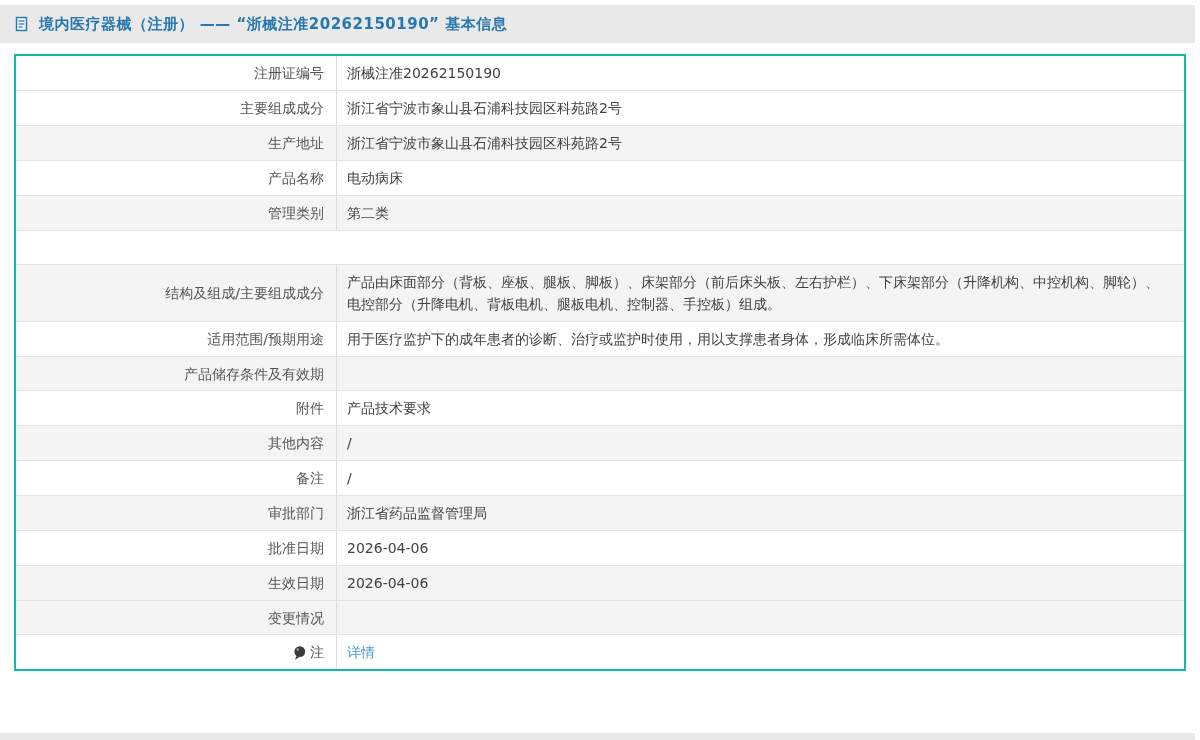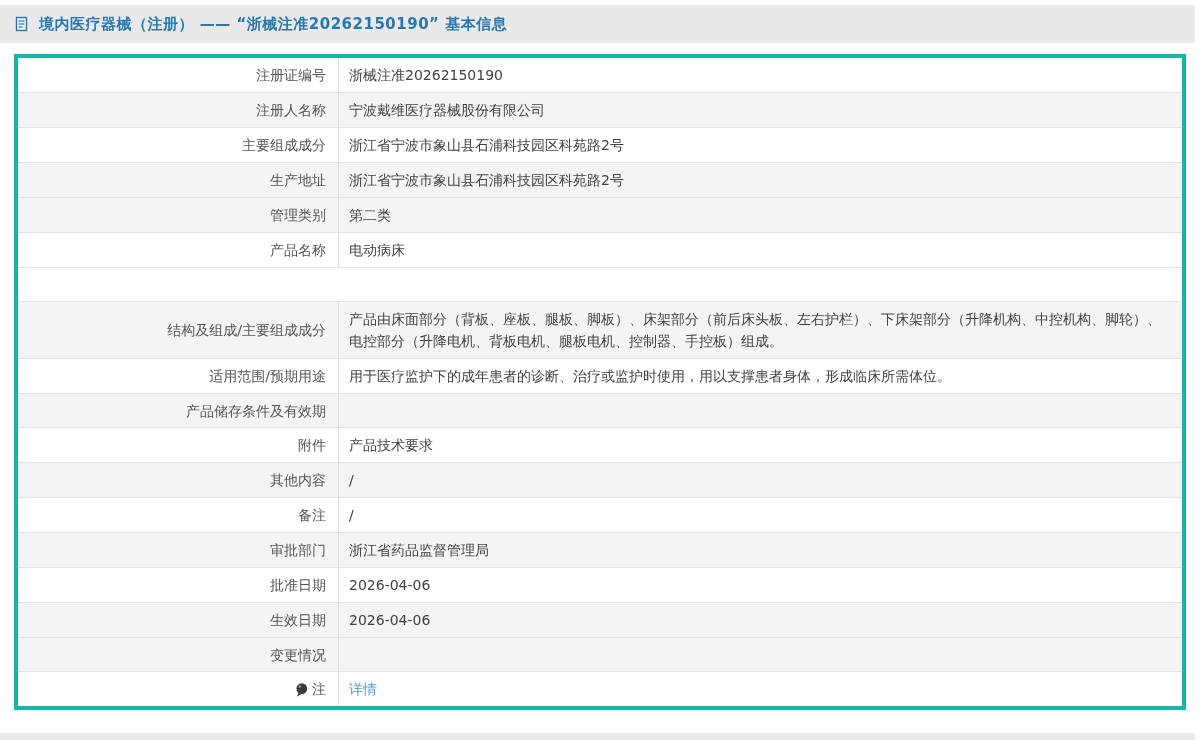--- a/index.html
+++ b/index.html
@@ -39,21 +39,21 @@
     color: #2878ae;
     letter-spacing: 0.5px;
     white-space: nowrap;
   }
   
   .info-table {
     position: absolute;
     top: 54px;
     left: 14px;
     width: 1172px;
-    border: 4px solid #14b8a6;
+    border: 2px solid #14b8a6;
     box-sizing: border-box;
     background: #14b8a6;
   }
   .row {
     display: flex;
     align-items: stretch;
     min-height: 33px;
     background: #ffffff;
   }
   .row:first-child { min-height: 34px; }
@@ -112,39 +112,35 @@
     <line x1="4.6" y1="11" x2="8.6" y2="11" stroke="#2878ae" stroke-width="1.2"></line>
   </svg>
   <span class="page-title">境内医疗器械（注册） —— “浙械注准20262150190” 基本信息</span>
 </div>
 
 <div class="info-table">
     <div class="row">
       <div class="cell label-cell">注册证编号</div>
       <div class="cell value-cell">浙械注准20262150190</div>
     </div>
-    <div class="row alt">
-      <div class="cell label-cell">注册人名称</div>
-      <div class="cell value-cell">宁波戴维医疗器械股份有限公司</div>
-    </div>
     <div class="row">
       <div class="cell label-cell">主要组成成分</div>
       <div class="cell value-cell">浙江省宁波市象山县石浦科技园区科苑路2号</div>
     </div>
     <div class="row alt">
       <div class="cell label-cell">生产地址</div>
       <div class="cell value-cell">浙江省宁波市象山县石浦科技园区科苑路2号</div>
     </div>
+    <div class="row">
+      <div class="cell label-cell">产品名称</div>
+      <div class="cell value-cell">电动病床</div>
+    </div>
     <div class="row alt">
       <div class="cell label-cell">管理类别</div>
       <div class="cell value-cell">第二类</div>
-    </div>
-    <div class="row">
-      <div class="cell label-cell">产品名称</div>
-      <div class="cell value-cell">电动病床</div>
     </div>
     <div class="row">
     </div>
     <div class="row alt">
       <div class="cell label-cell">结构及组成/主要组成成分</div>
       <div class="cell value-cell">产品由床面部分（背板、座板、腿板、脚板）、床架部分（前后床头板、左右护栏）、下床架部分（升降机构、中控机构、脚轮）、电控部分（升降电机、背板电机、腿板电机、控制器、手控板）组成。</div>
     </div>
     <div class="row">
       <div class="cell label-cell">适用范围/预期用途</div>
       <div class="cell value-cell">用于医疗监护下的成年患者的诊断、治疗或监护时使用，用以支撑患者身体，形成临床所需体位。</div>

